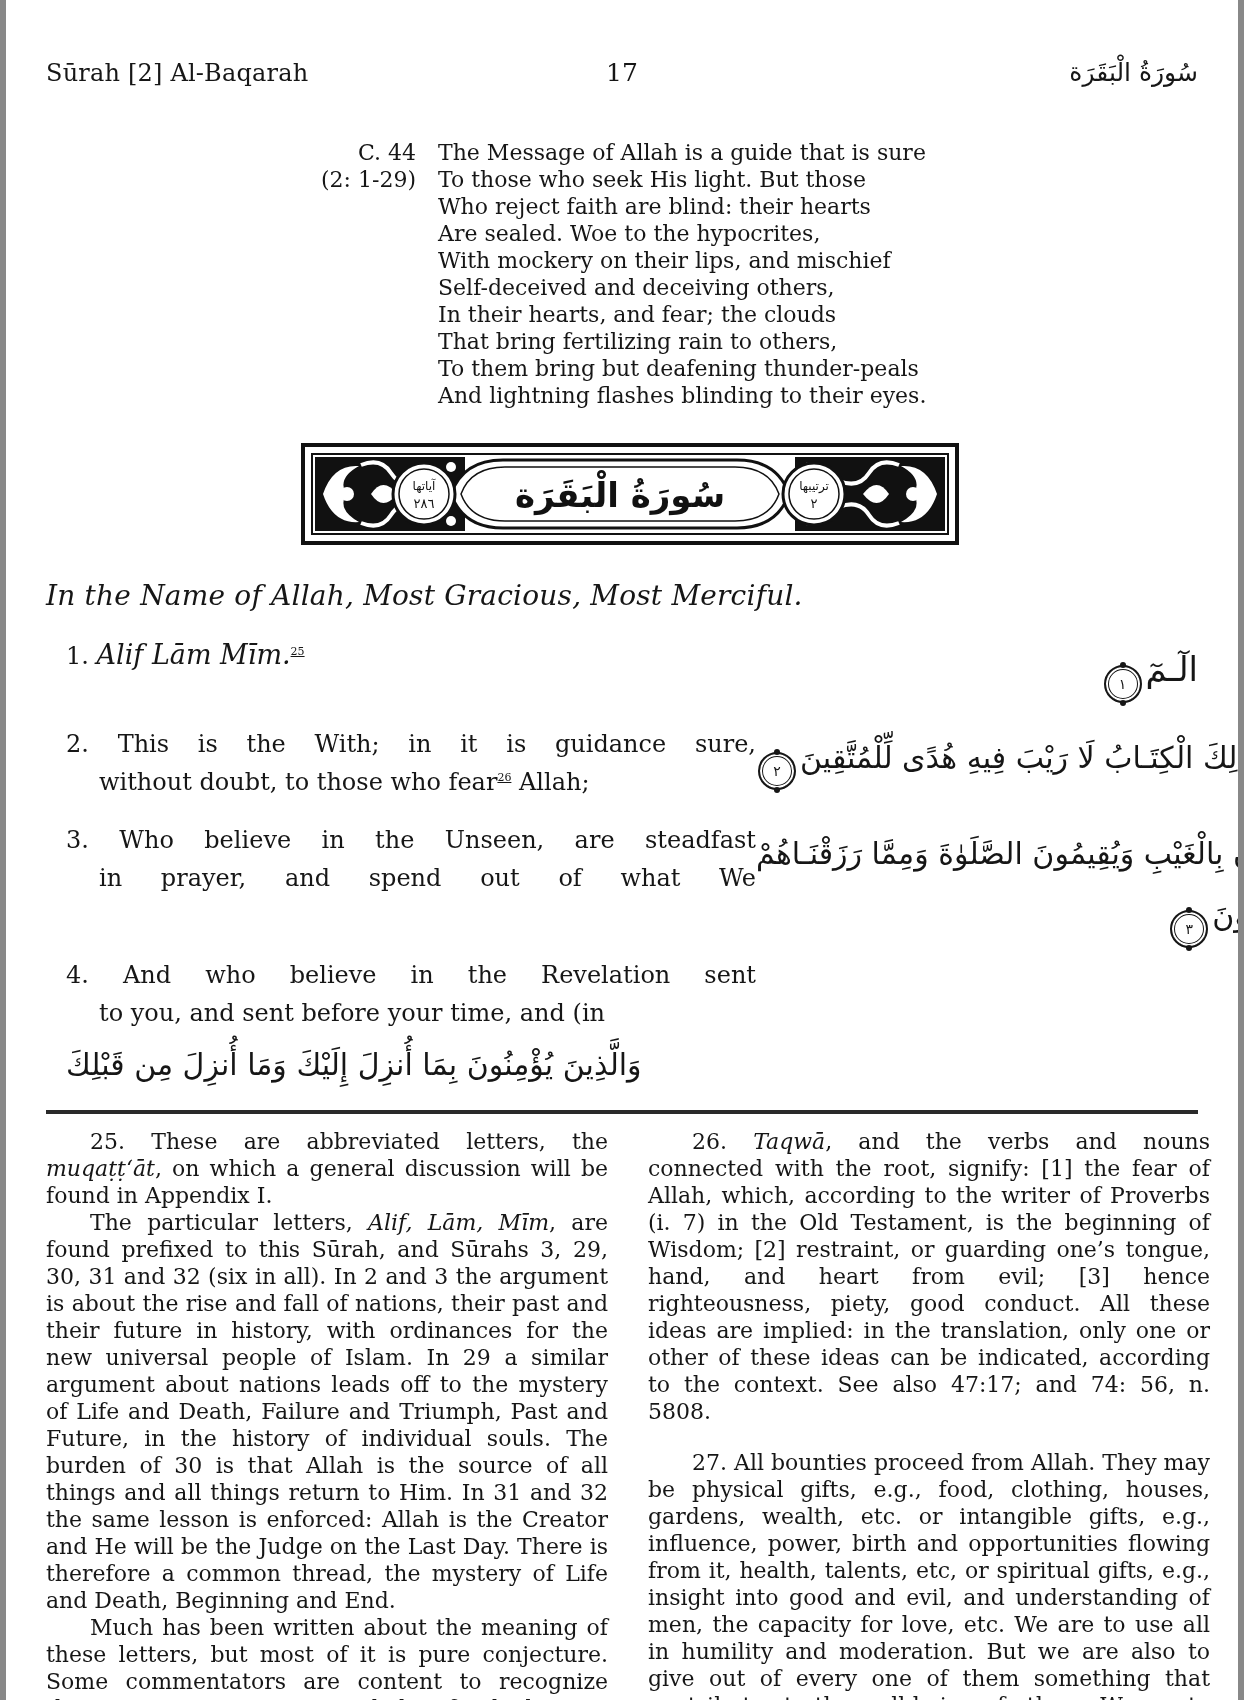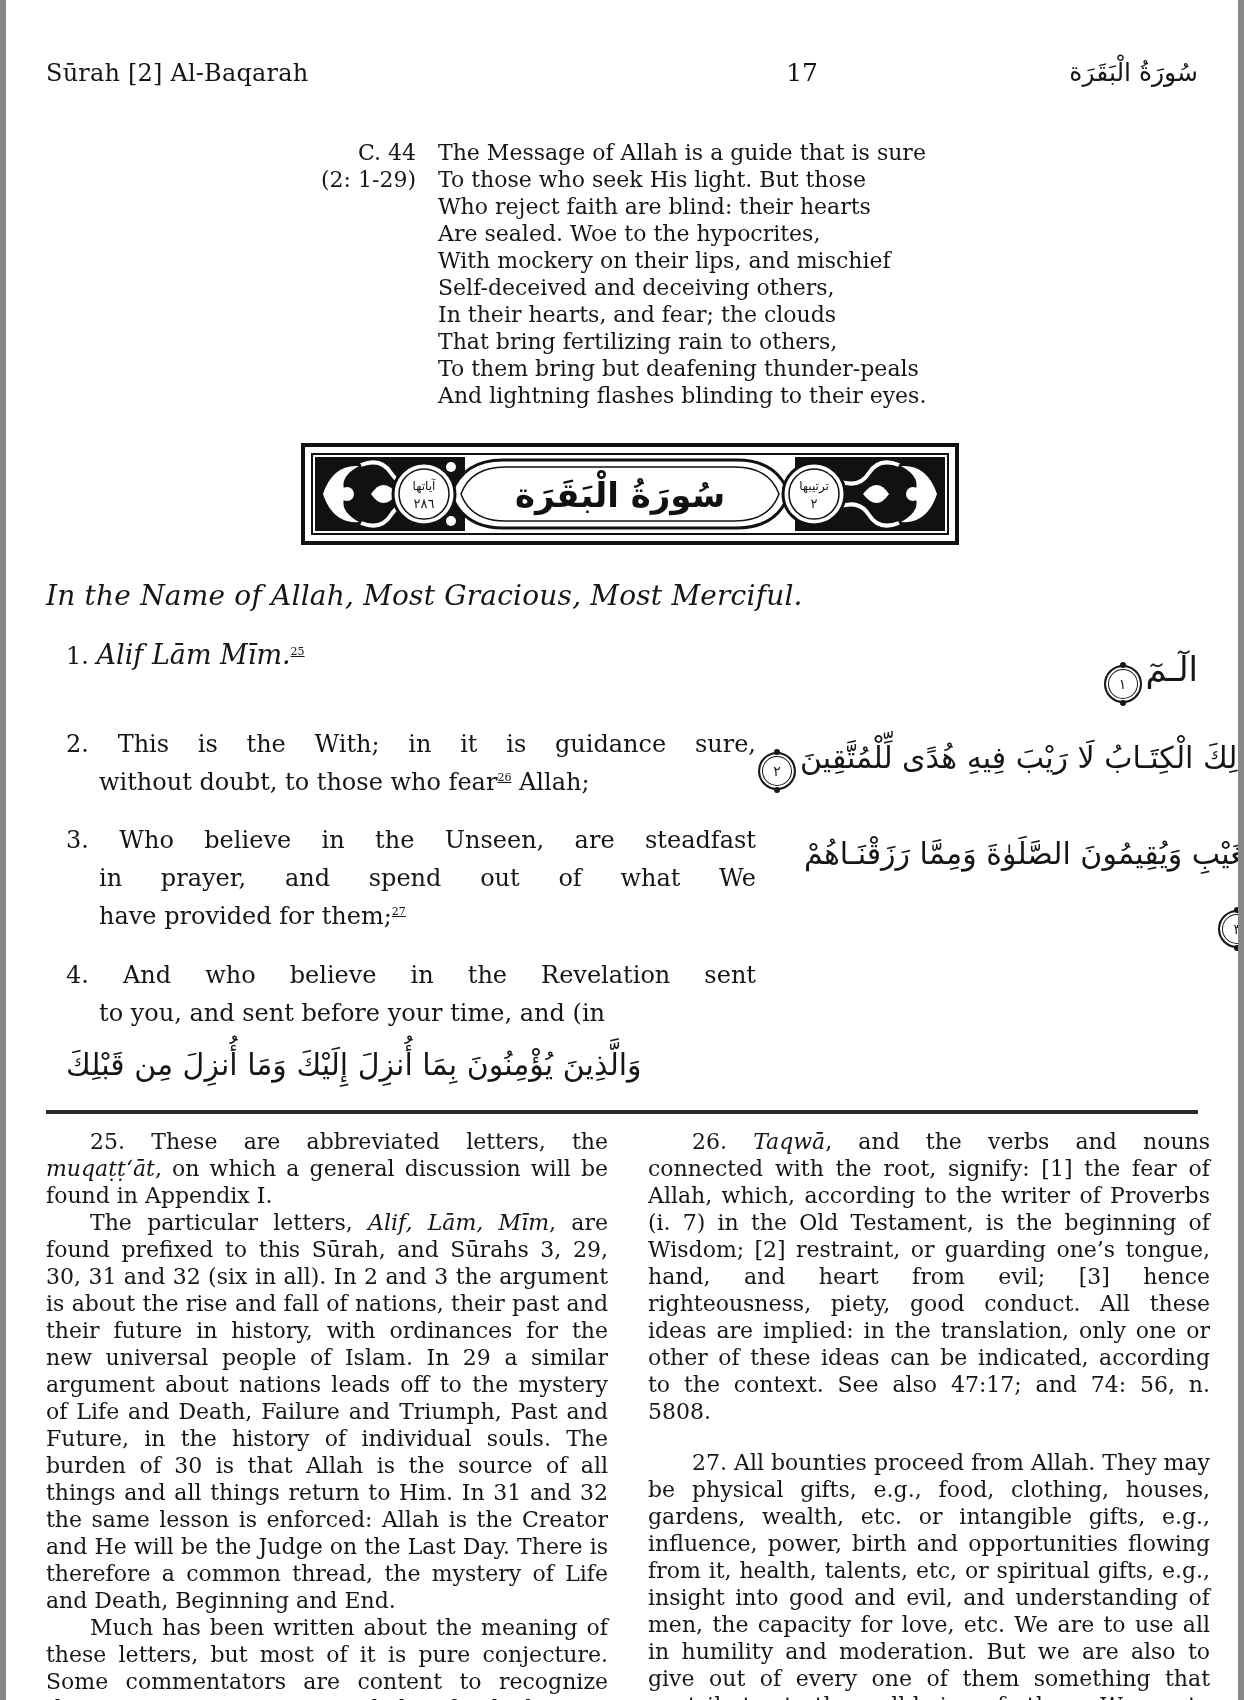--- a/index.html
+++ b/index.html
@@ -12,42 +12,42 @@
     font-family: "DejaVu Serif", "Liberation Serif", serif;
     box-sizing: border-box;
     padding: 58px 40px 0 40px;
     overflow: hidden;
   }
   .ar { font-family: "DejaVu Sans", sans-serif; direction: rtl; unicode-bidi: isolate; }
 
   
   .hdr { display: flex; align-items: baseline; font-size: 24px; }
   .hdr-left  { width: 380px; letter-spacing: .2px; }
-  .hdr-center{ flex: 1; text-align: right; font-size: 25px; }
+  .hdr-center{ flex: 1; text-align: center; font-size: 25px; }
   .hdr-right { width: 380px; text-align: right; font-size: 25px; }
 
   
   .commentary { display: flex; margin-top: 52px; margin-left: 242px; font-size: 22px; line-height: 27px; }
   .cmt-label { width: 128px; text-align: right; padding-right: 22px; flex: none; }
   .poem { flex: 1; }
 
   
   .banner-wrap { margin-top: 34px; margin-left: 255px; width: 658px; height: 102px; }
 
   
   .bismillah { margin-top: 34px; display: flex; justify-content: space-between; align-items: center; }
   .bis-en { font-style: italic; font-size: 28px; letter-spacing: .2px; text-align: right; }
   .bis-ar { font-size: 29px; }
 
   
   .verses { margin-top: 22px; margin-left: 20px; }
   .vrow { display: flex; align-items: flex-start; }
   .vrow.r1 { margin-top: 24px; }
   .vrow.r2 { margin-top: 22px; }
-  .vrow.r3 { margin-top: 20px; gap: 48px; }
+  .vrow.r3 { margin-top: 20px; }
   .vrow.r4 { margin-top: 8px; flex-direction: column; }
   .v-en { width: 690px; flex: none; font-size: 24px; line-height: 38px; }
   .v-ar { flex: 1; text-align: right; font-size: 30px; line-height: 62px; padding-top: 2px; }
   .vline { text-align: justify; text-align-last: justify; }
   .vline.noj { text-align: left; text-align-last: left; }
   .vline.cont { padding-left: 33px; }
   .v1-it { font-style: italic; font-size: 27px; }
   sup { font-size: 11px; line-height: 0; text-decoration: underline; }
   .arline { white-space: nowrap; }
   .arline.indent-r { margin-right: 96px; }
@@ -174,21 +174,20 @@
         <span class="arline"><span>ذَلِكَ الْكِتَـابُ لَا رَيْبَ فِيهِ هُدًى لِّلْمُتَّقِينَ</span><span class="ayah">
               <span class="ar">٢</span>
             </span></span>
       </div>
     </div>
 
     <div class="vrow r3">
       <div class="v-en">
         <div class="vline"><span>3.</span> <span>Who believe in the Unseen, are steadfast</span></div>
         <div class="vline cont"><span>in prayer, and spend out of what We</span></div>
-        <div class="vline cont noj"><span>have provided for them;</span><sup>27</sup></div>
       </div>
       <div class="v-ar ar">
         <div class="arline"><span>الَّذِينَ يُؤْمِنُونَ بِالْغَيْبِ وَيُقِيمُونَ الصَّلَوٰةَ وَمِمَّا رَزَقْنَـاهُمْ</span></div>
         <div class="arline indent-r"><span>يُنفِقُونَ</span><span class="ayah">
               <span class="ar">٣</span>
             </span></div>
       </div>
     </div>
 
     <div class="vrow r4">

